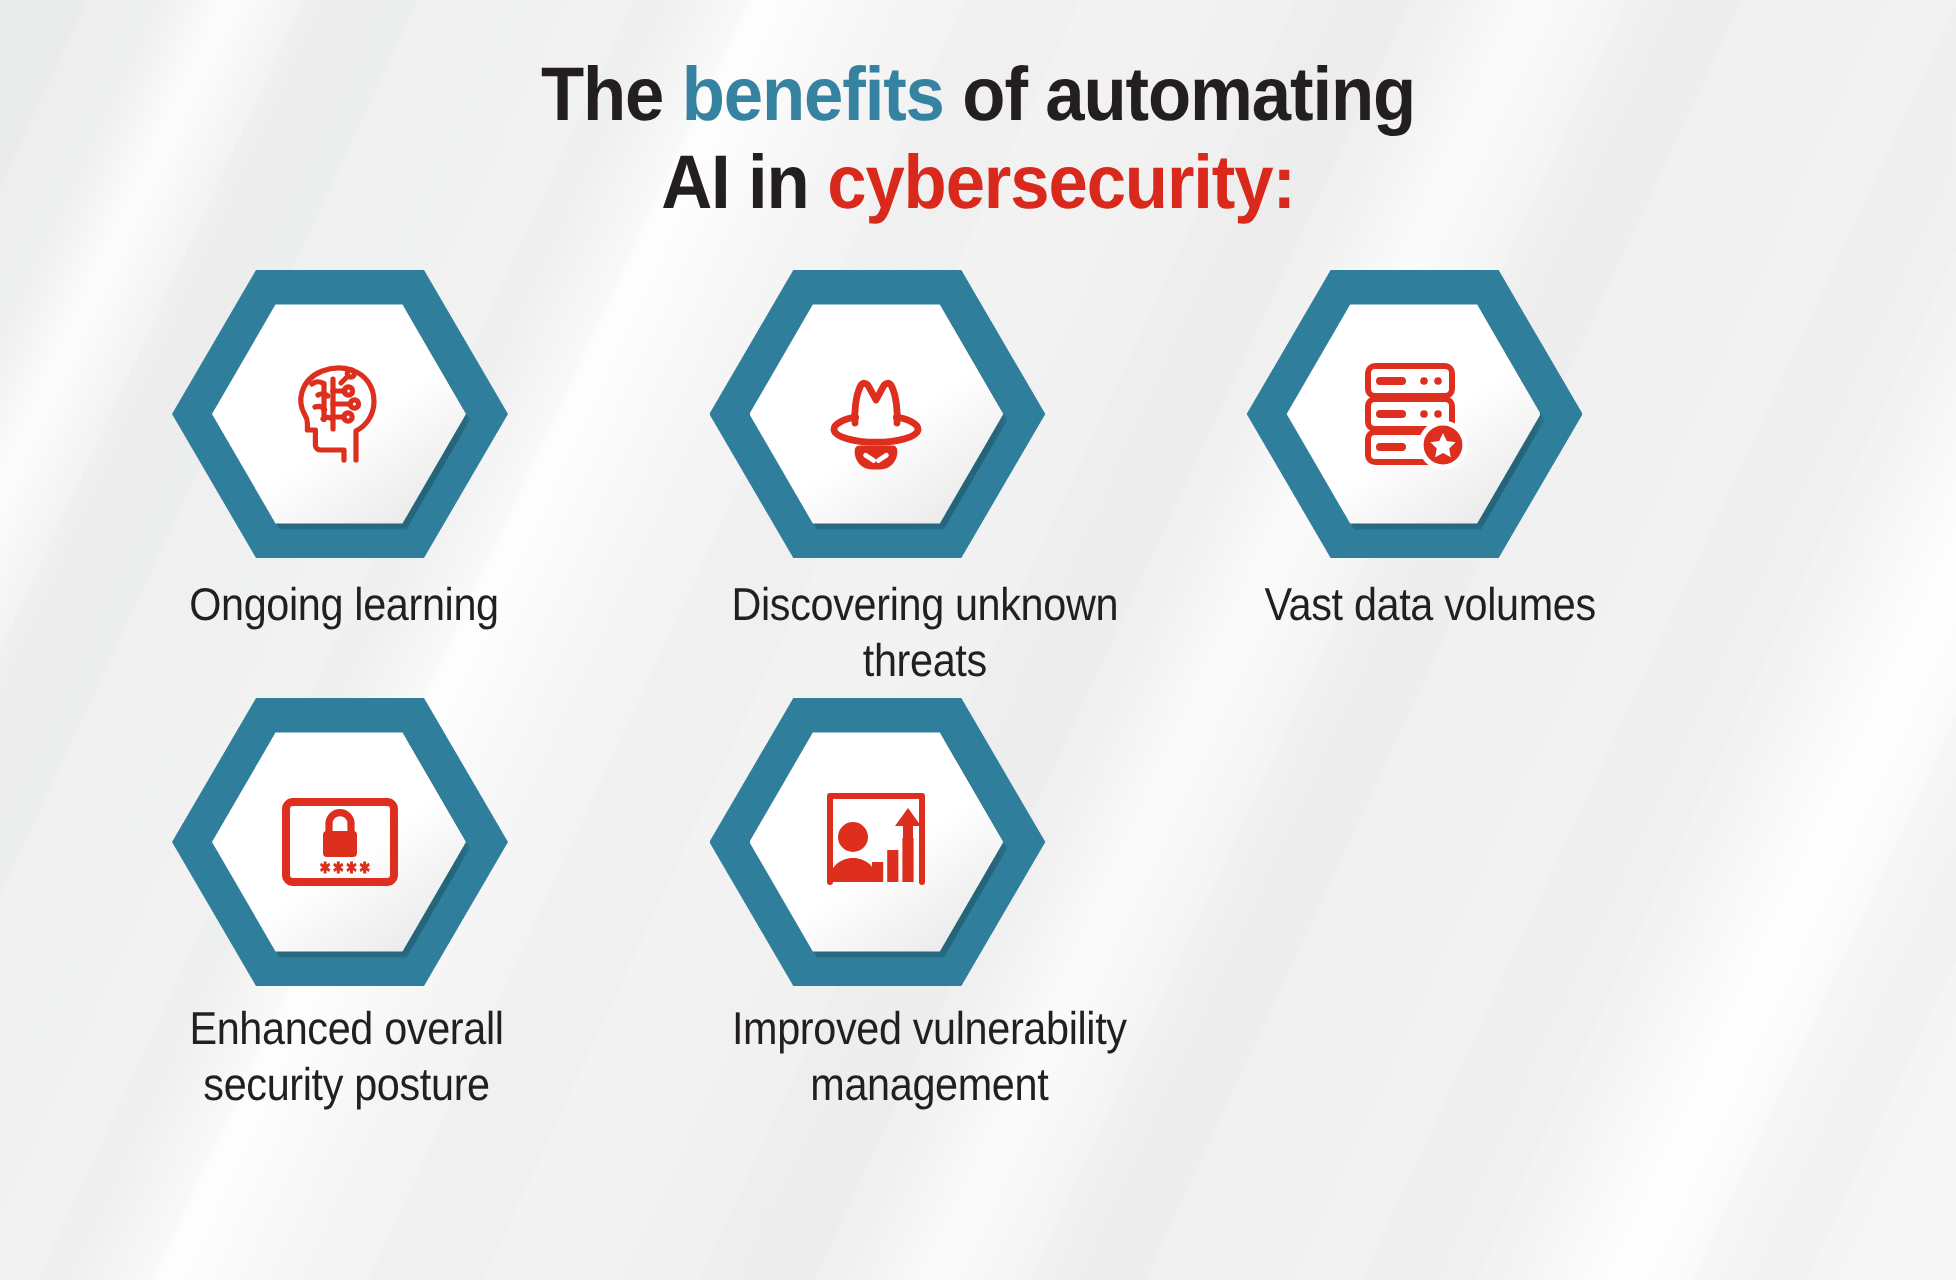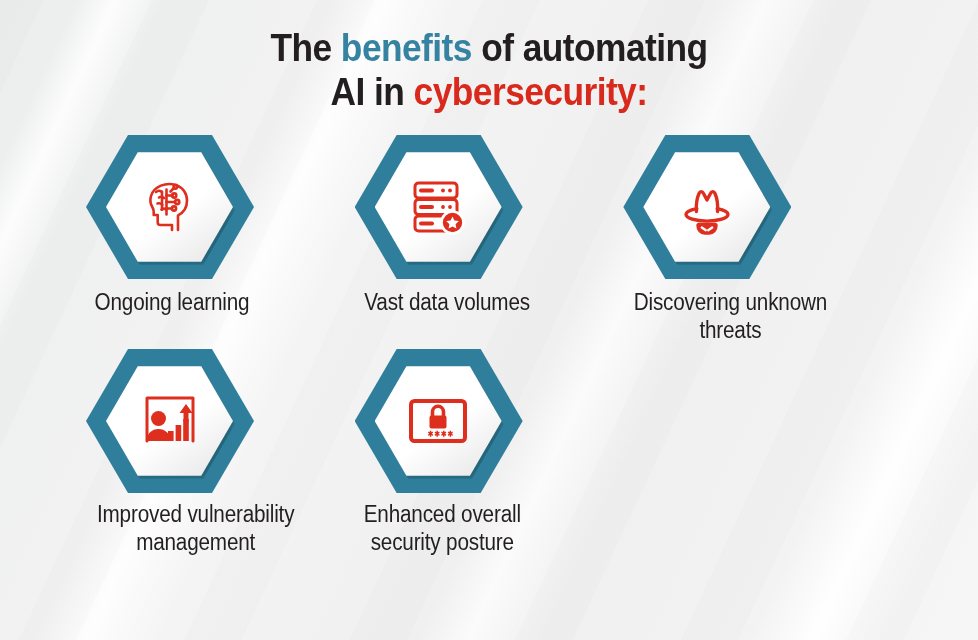--- a/index.html
+++ b/index.html
@@ -173,82 +173,59 @@
       </div>
       <div class="hex-label">Ongoing learning</div>
     </div>
 
     <div class="cell row1">
       <div class="hex-wrap">
         <div class="hex-outer"></div>
         <div class="hex-inner-shadow"></div>
         <div class="hex-inner">
           <div class="icon-slot">
+            <svg viewBox="0 0 64 64" fill="none" stroke="#de2e1e" stroke-width="3.4" stroke-linecap="round" stroke-linejoin="round">
+              <path d="M21.5 36.5c-.5-6 .5-13.5 2.5-18 1.2-2.7 3.4-2.2 4.4-.2L32 25l3.6-6.7c1-2 3.2-2.5 4.4.2 2 4.5 3 12 2.5 18"></path>
+              <path d="M21.8 33.6C15.6 34.6 11 36.9 11 39.6c0 3.6 9.4 6.5 21 6.5s21-2.9 21-6.5c0-2.7-4.6-5-10.8-6"></path>
+              <path d="M22.5 50.5c0-1 .6-1.6 1.6-1.6h15.8c1 0 1.6.6 1.6 1.6 0 4.6-3 8-7.3 8h-4.4c-4.3 0-7.3-3.4-7.3-8z" fill="#de2e1e" stroke="#de2e1e" stroke-width="2.4"></path>
+              <path d="M26.8 52.6l4 2.6M37.2 52.6l-4 2.6" stroke="#ffffff" stroke-width="2.4"></path>
+            </svg>
+          </div>
+        </div>
+      </div>
+      <div class="hex-label">Discovering unknown
+threats</div>
+    </div>
+
+    <div class="cell row1">
+      <div class="hex-wrap">
+        <div class="hex-outer"></div>
+        <div class="hex-inner-shadow"></div>
+        <div class="hex-inner">
+          <div class="icon-slot">
             <svg viewBox="0 0 64 64" fill="none" stroke="#de2e1e" stroke-width="3" stroke-linecap="round" stroke-linejoin="round">
               <rect x="9" y="8" width="42" height="15" rx="3.5"></rect>
               <rect x="9" y="24.5" width="42" height="15" rx="3.5"></rect>
               <rect x="9" y="41" width="42" height="15" rx="3.5"></rect>
               <path d="M15 15.5h11" stroke-width="4"></path>
               <path d="M15 32h11" stroke-width="4"></path>
               <path d="M15 48.5h11" stroke-width="4"></path>
               <circle cx="37" cy="15.5" r="1.9" fill="#de2e1e" stroke="none"></circle>
               <circle cx="44" cy="15.5" r="1.9" fill="#de2e1e" stroke="none"></circle>
               <circle cx="37" cy="32" r="1.9" fill="#de2e1e" stroke="none"></circle>
               <circle cx="44" cy="32" r="1.9" fill="#de2e1e" stroke="none"></circle>
               <circle cx="46.5" cy="47.5" r="11" fill="#de2e1e" stroke="#ffffff" stroke-width="2.6"></circle>
               <path d="M46.5 41.5l1.9 4 4.4.6-3.2 3.1.8 4.4-3.9-2.1-3.9 2.1.8-4.4-3.2-3.1 4.4-.6z" fill="#ffffff" stroke="none"></path>
             </svg>
           </div>
         </div>
       </div>
       <div class="hex-label">Vast data volumes</div>
     </div>
 
-    <div class="cell row1">
-      <div class="hex-wrap">
-        <div class="hex-outer"></div>
-        <div class="hex-inner-shadow"></div>
-        <div class="hex-inner">
-          <div class="icon-slot">
-            <svg viewBox="0 0 64 64" fill="none" stroke="#de2e1e" stroke-width="3.4" stroke-linecap="round" stroke-linejoin="round">
-              <path d="M21.5 36.5c-.5-6 .5-13.5 2.5-18 1.2-2.7 3.4-2.2 4.4-.2L32 25l3.6-6.7c1-2 3.2-2.5 4.4.2 2 4.5 3 12 2.5 18"></path>
-              <path d="M21.8 33.6C15.6 34.6 11 36.9 11 39.6c0 3.6 9.4 6.5 21 6.5s21-2.9 21-6.5c0-2.7-4.6-5-10.8-6"></path>
-              <path d="M22.5 50.5c0-1 .6-1.6 1.6-1.6h15.8c1 0 1.6.6 1.6 1.6 0 4.6-3 8-7.3 8h-4.4c-4.3 0-7.3-3.4-7.3-8z" fill="#de2e1e" stroke="#de2e1e" stroke-width="2.4"></path>
-              <path d="M26.8 52.6l4 2.6M37.2 52.6l-4 2.6" stroke="#ffffff" stroke-width="2.4"></path>
-            </svg>
-          </div>
-        </div>
-      </div>
-      <div class="hex-label">Discovering unknown
-threats</div>
-    </div>
-
-    <div class="cell row2">
-      <div class="hex-wrap">
-        <div class="hex-outer"></div>
-        <div class="hex-inner-shadow"></div>
-        <div class="hex-inner">
-          <div class="icon-slot">
-            <svg viewBox="0 0 64 64" fill="none" stroke="#de2e1e" stroke-width="3" stroke-linecap="round" stroke-linejoin="round">
-              <path d="M9 52V9h46v43"></path>
-              <circle cx="20.5" cy="29.5" r="7.5" fill="#de2e1e" stroke="none"></circle>
-              <path d="M8.5 52c0-7.2 5.4-12 12-12s12 4.8 12 12z" fill="#de2e1e" stroke="none"></path>
-              <rect x="30" y="42" width="5.6" height="10" fill="#de2e1e" stroke="none"></rect>
-              <rect x="37.6" y="36" width="5.6" height="16" fill="#de2e1e" stroke="none"></rect>
-              <rect x="45.2" y="30" width="5.6" height="22" fill="#de2e1e" stroke="none"></rect>
-              <path d="M48 32V20" stroke="#de2e1e" stroke-width="5"></path>
-              <path d="M41.5 24L48 15l6.5 9z" fill="#de2e1e" stroke="none"></path>
-            </svg>
-          </div>
-        </div>
-      </div>
-      <div class="hex-label">Improved vulnerability
-management</div>
-    </div>
-
     <div class="cell row2">
       <div class="hex-wrap">
         <div class="hex-outer"></div>
         <div class="hex-inner-shadow"></div>
         <div class="hex-inner">
           <div class="icon-slot">
             <svg viewBox="0 0 64 64" fill="none" stroke="#de2e1e" stroke-width="4" stroke-linecap="round" stroke-linejoin="round">
               <rect x="5" y="12" width="54" height="40" rx="3.5"></rect>
               <path d="M26.5 27v-4.2a5.5 5.5 0 0 1 11 0V27" stroke-width="3.6"></path>
               <rect x="23.5" y="26.5" width="17" height="13" rx="2" fill="#de2e1e" stroke="none"></rect>
@@ -259,15 +236,38 @@
                 <path d="M41.8 45.6l1.3-.9-1.3-.9.5-1.4 1.3.9v-1.6h1.5v1.6l1.3-.9.5 1.4-1.3.9 1.3.9-.5 1.4-1.3-.9v1.6h-1.5v-1.6l-1.3.9z"></path>
               </g>
             </svg>
           </div>
         </div>
       </div>
       <div class="hex-label">Enhanced overall
 security posture</div>
     </div>
 
+    <div class="cell row2">
+      <div class="hex-wrap">
+        <div class="hex-outer"></div>
+        <div class="hex-inner-shadow"></div>
+        <div class="hex-inner">
+          <div class="icon-slot">
+            <svg viewBox="0 0 64 64" fill="none" stroke="#de2e1e" stroke-width="3" stroke-linecap="round" stroke-linejoin="round">
+              <path d="M9 52V9h46v43"></path>
+              <circle cx="20.5" cy="29.5" r="7.5" fill="#de2e1e" stroke="none"></circle>
+              <path d="M8.5 52c0-7.2 5.4-12 12-12s12 4.8 12 12z" fill="#de2e1e" stroke="none"></path>
+              <rect x="30" y="42" width="5.6" height="10" fill="#de2e1e" stroke="none"></rect>
+              <rect x="37.6" y="36" width="5.6" height="16" fill="#de2e1e" stroke="none"></rect>
+              <rect x="45.2" y="30" width="5.6" height="22" fill="#de2e1e" stroke="none"></rect>
+              <path d="M48 32V20" stroke="#de2e1e" stroke-width="5"></path>
+              <path d="M41.5 24L48 15l6.5 9z" fill="#de2e1e" stroke="none"></path>
+            </svg>
+          </div>
+        </div>
+      </div>
+      <div class="hex-label">Improved vulnerability
+management</div>
+    </div>
+
 
   </div>
 </div>
 
 </body></html>

